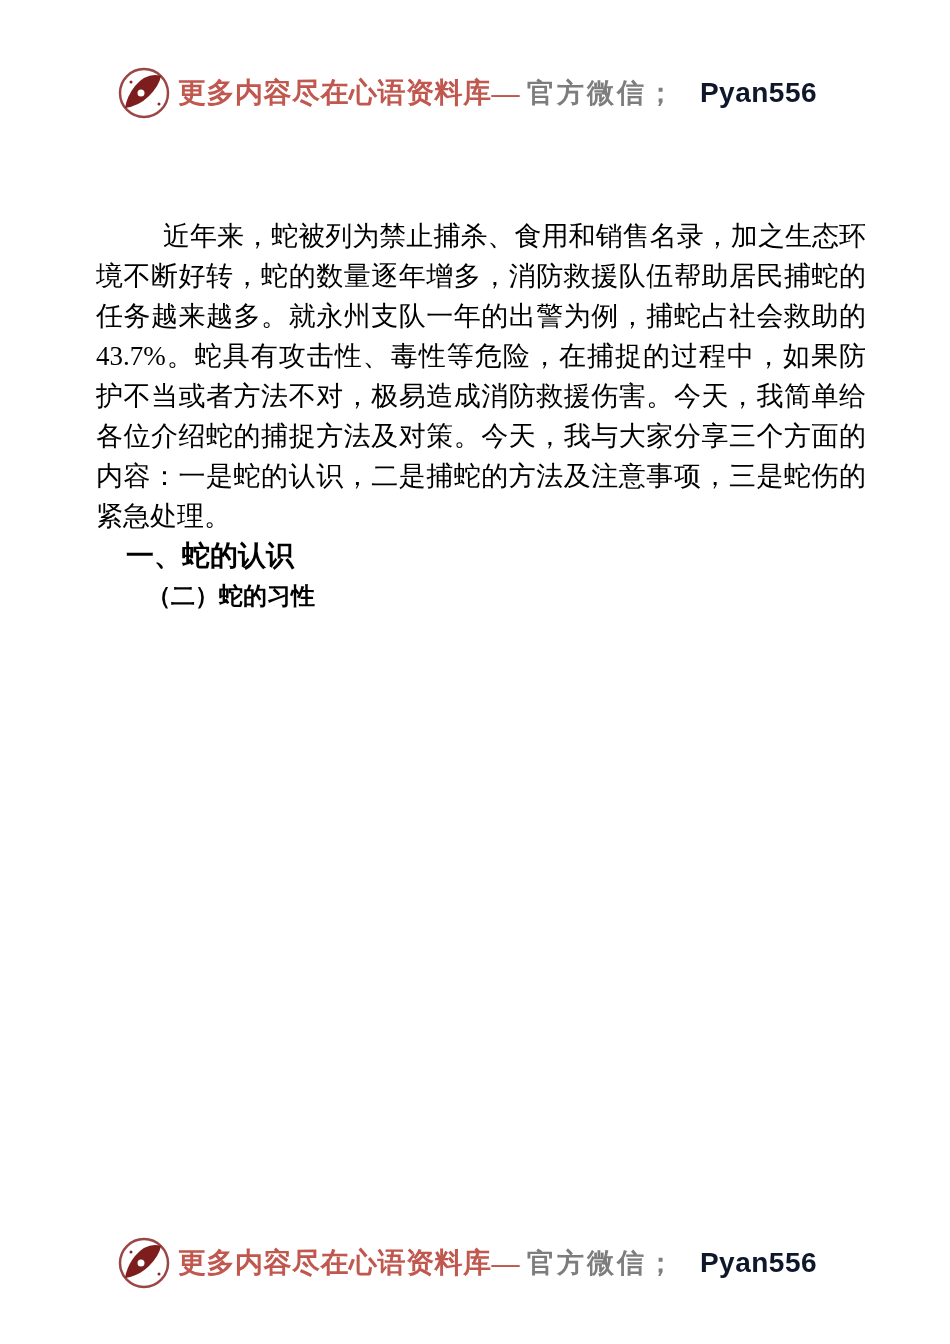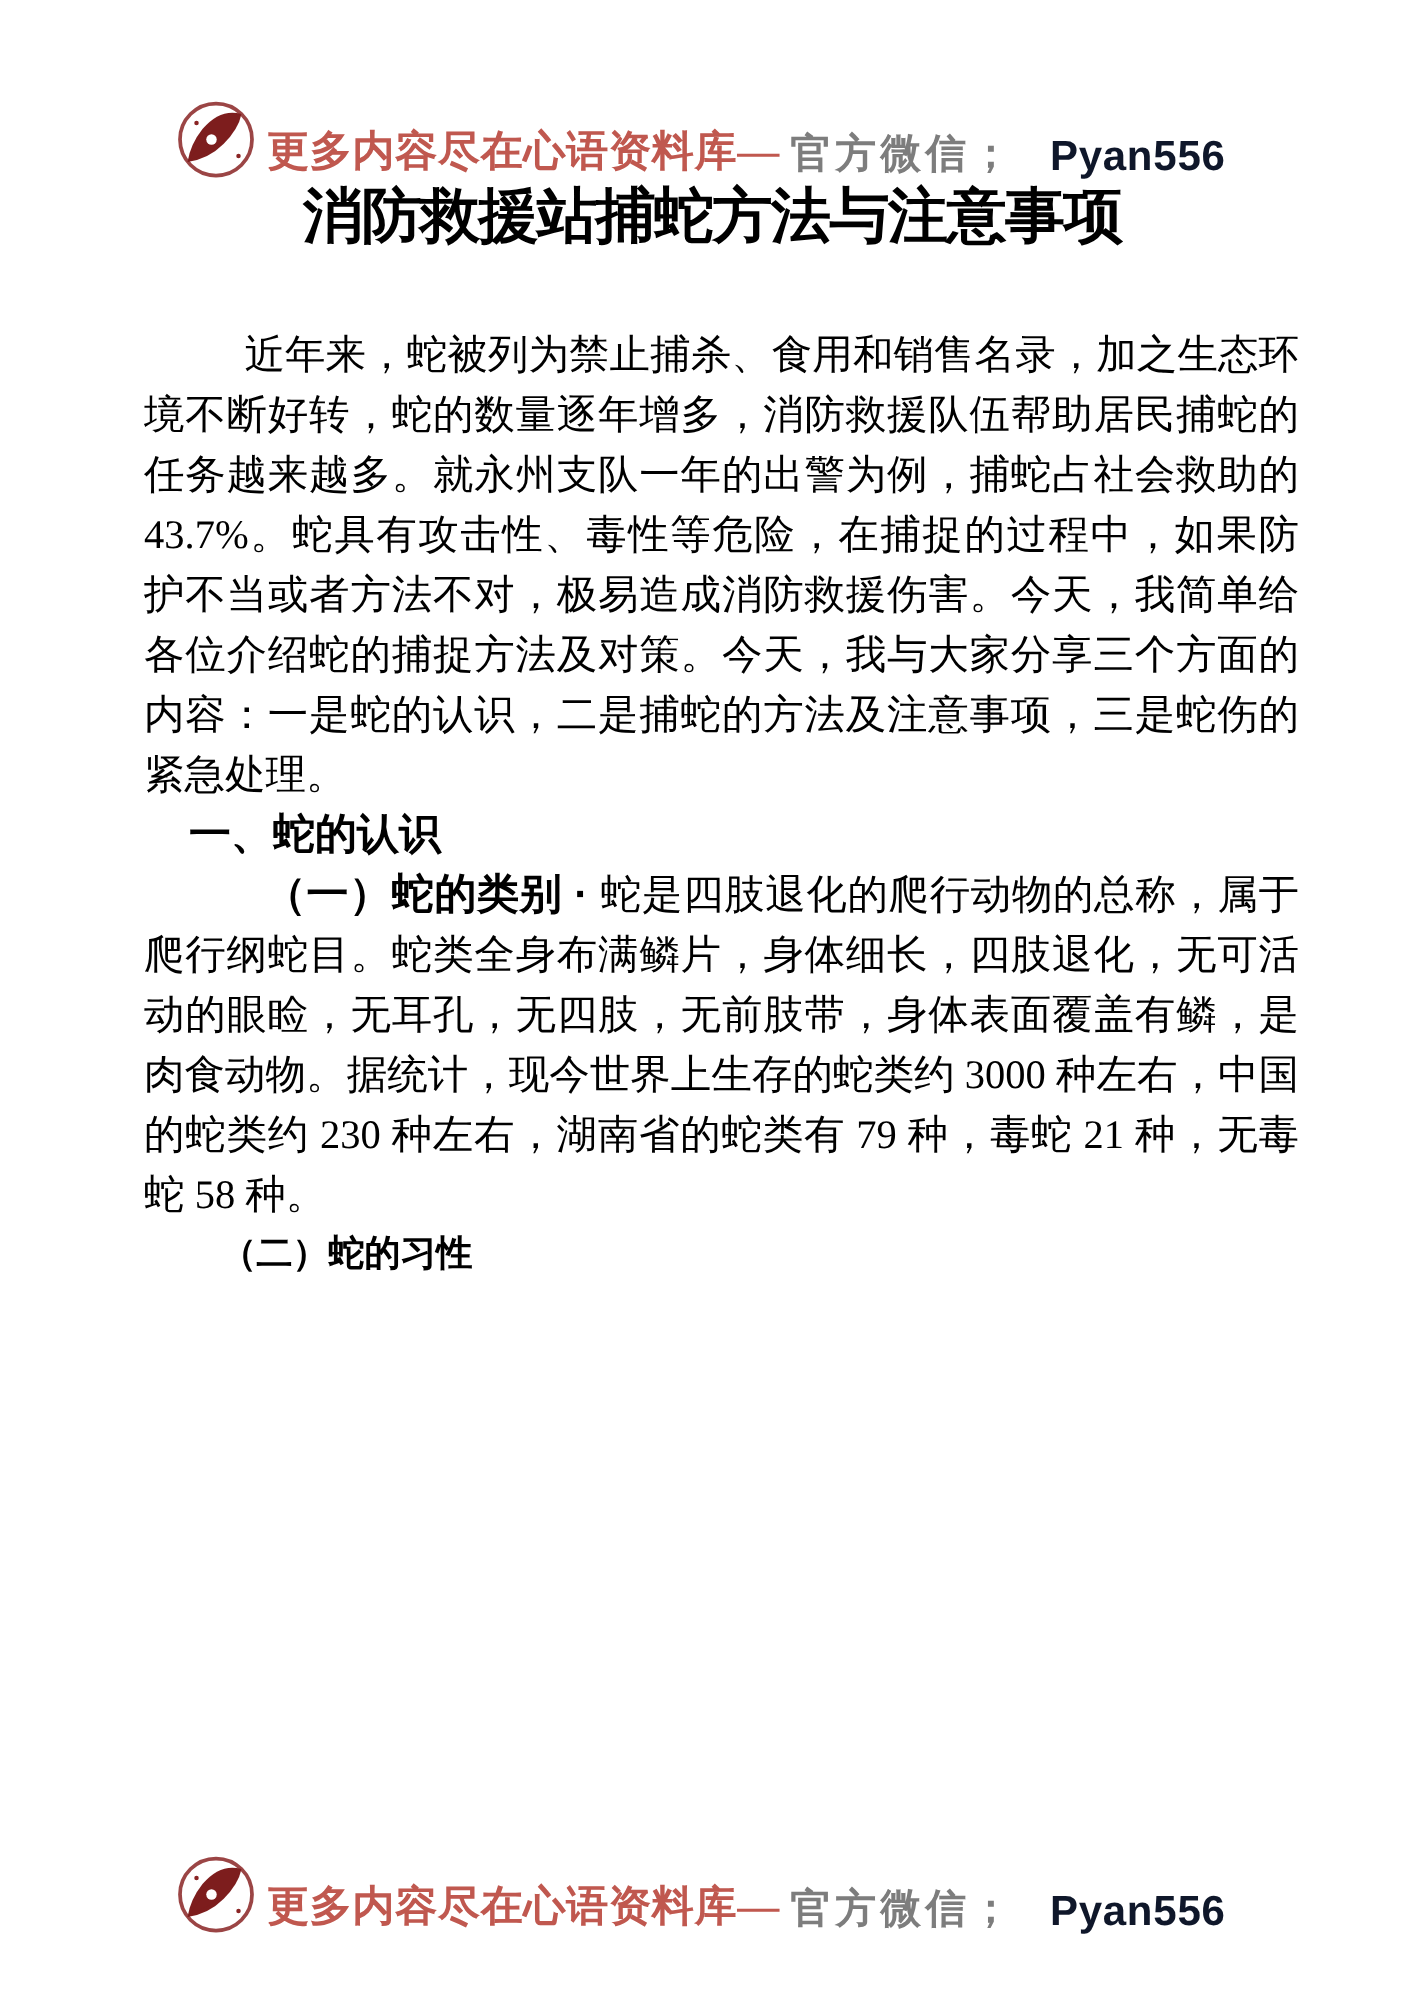--- a/index.html
+++ b/index.html
@@ -6,21 +6,21 @@
   .page{
     position:relative;
     width:950px;height:1344px;
     background:#ffffff;
     overflow:hidden;
     font-family:"Liberation Serif","DejaVu Serif",serif;
   }
   
   .brand{
     position:absolute;left:0;right:16px;
-    display:flex;justify-content:center;align-items:flex-end;gap:7px;
+    display:flex;justify-content:center;align-items:center;gap:7px;
     white-space:nowrap;
   }
   .brand .logo{flex:0 0 auto;width:54px;height:54px;}
   .brand-main{
     font-size:28px;font-weight:bold;color:#c0584f;
     font-family:"Liberation Serif",serif;letter-spacing:0.5px;
   }
   .brand-gray{
     font-size:27px;font-weight:bold;color:#7d7d7d;
     font-family:"Liberation Serif",serif;letter-spacing:3px;
@@ -81,28 +81,26 @@
         <circle cx="24" cy="27" r="3.5" fill="#ffffff"></circle>
         <circle cx="14" cy="16" r="1.5" fill="#8a2424"></circle>
         <circle cx="42" cy="38" r="1.5" fill="#8a2424"></circle>
       </svg>
     </span>
     <span class="brand-main">更多内容尽在心语资料库—</span>
     <span class="brand-gray">官方微信；</span>
     <span class="brand-account">Pyan556</span>
   </div>
 
-  <div class="doc-title">消防救援站捕蛇方法与注意事项</div>
 
   <div class="body-text">
     <p class="indent2">近年来，蛇被列为禁止捕杀、食用和销售名录，加之生态环境不断好转，蛇的数量逐年增多，消防救援队伍帮助居民捕蛇的任务越来越多。就永州支队一年的出警为例，捕蛇占社会救助的43.7%。蛇具有攻击性、毒性等危险，在捕捉的过程中，如果防护不当或者方法不对，极易造成消防救援伤害。今天，我简单给各位介绍蛇的捕捉方法及对策。今天，我与大家分享三个方面的内容：一是蛇的认识，二是捕蛇的方法及注意事项，三是蛇伤的紧急处理。</p>
 
     <p class="h-sec">一、蛇的认识</p>
 
-    <p class="p-sub"><span class="lead">（一）蛇的类别</span><span class="lead sep-dot">·</span><span>蛇是四肢退化的爬行动物的总称，属于爬行纲蛇目。蛇类全身布满鳞片，身体细长，四肢退化，无可活动的眼睑，无耳孔，无四肢，无前肢带，身体表面覆盖有鳞，是肉食动物。据统计，现今世界上生存的蛇类约 3000 种左右，中国的蛇类约 230 种左右，湖南省的蛇类有 79 种，毒蛇 21 种，无毒蛇 58 种。</span></p>
 
 
     <p class="h-sub">（二）蛇的习性</p>
 
 
   </div>
 
   <div class="brand footer-band">
     <span class="logo">
       <svg width="54" height="54" viewBox="0 0 54 54">

